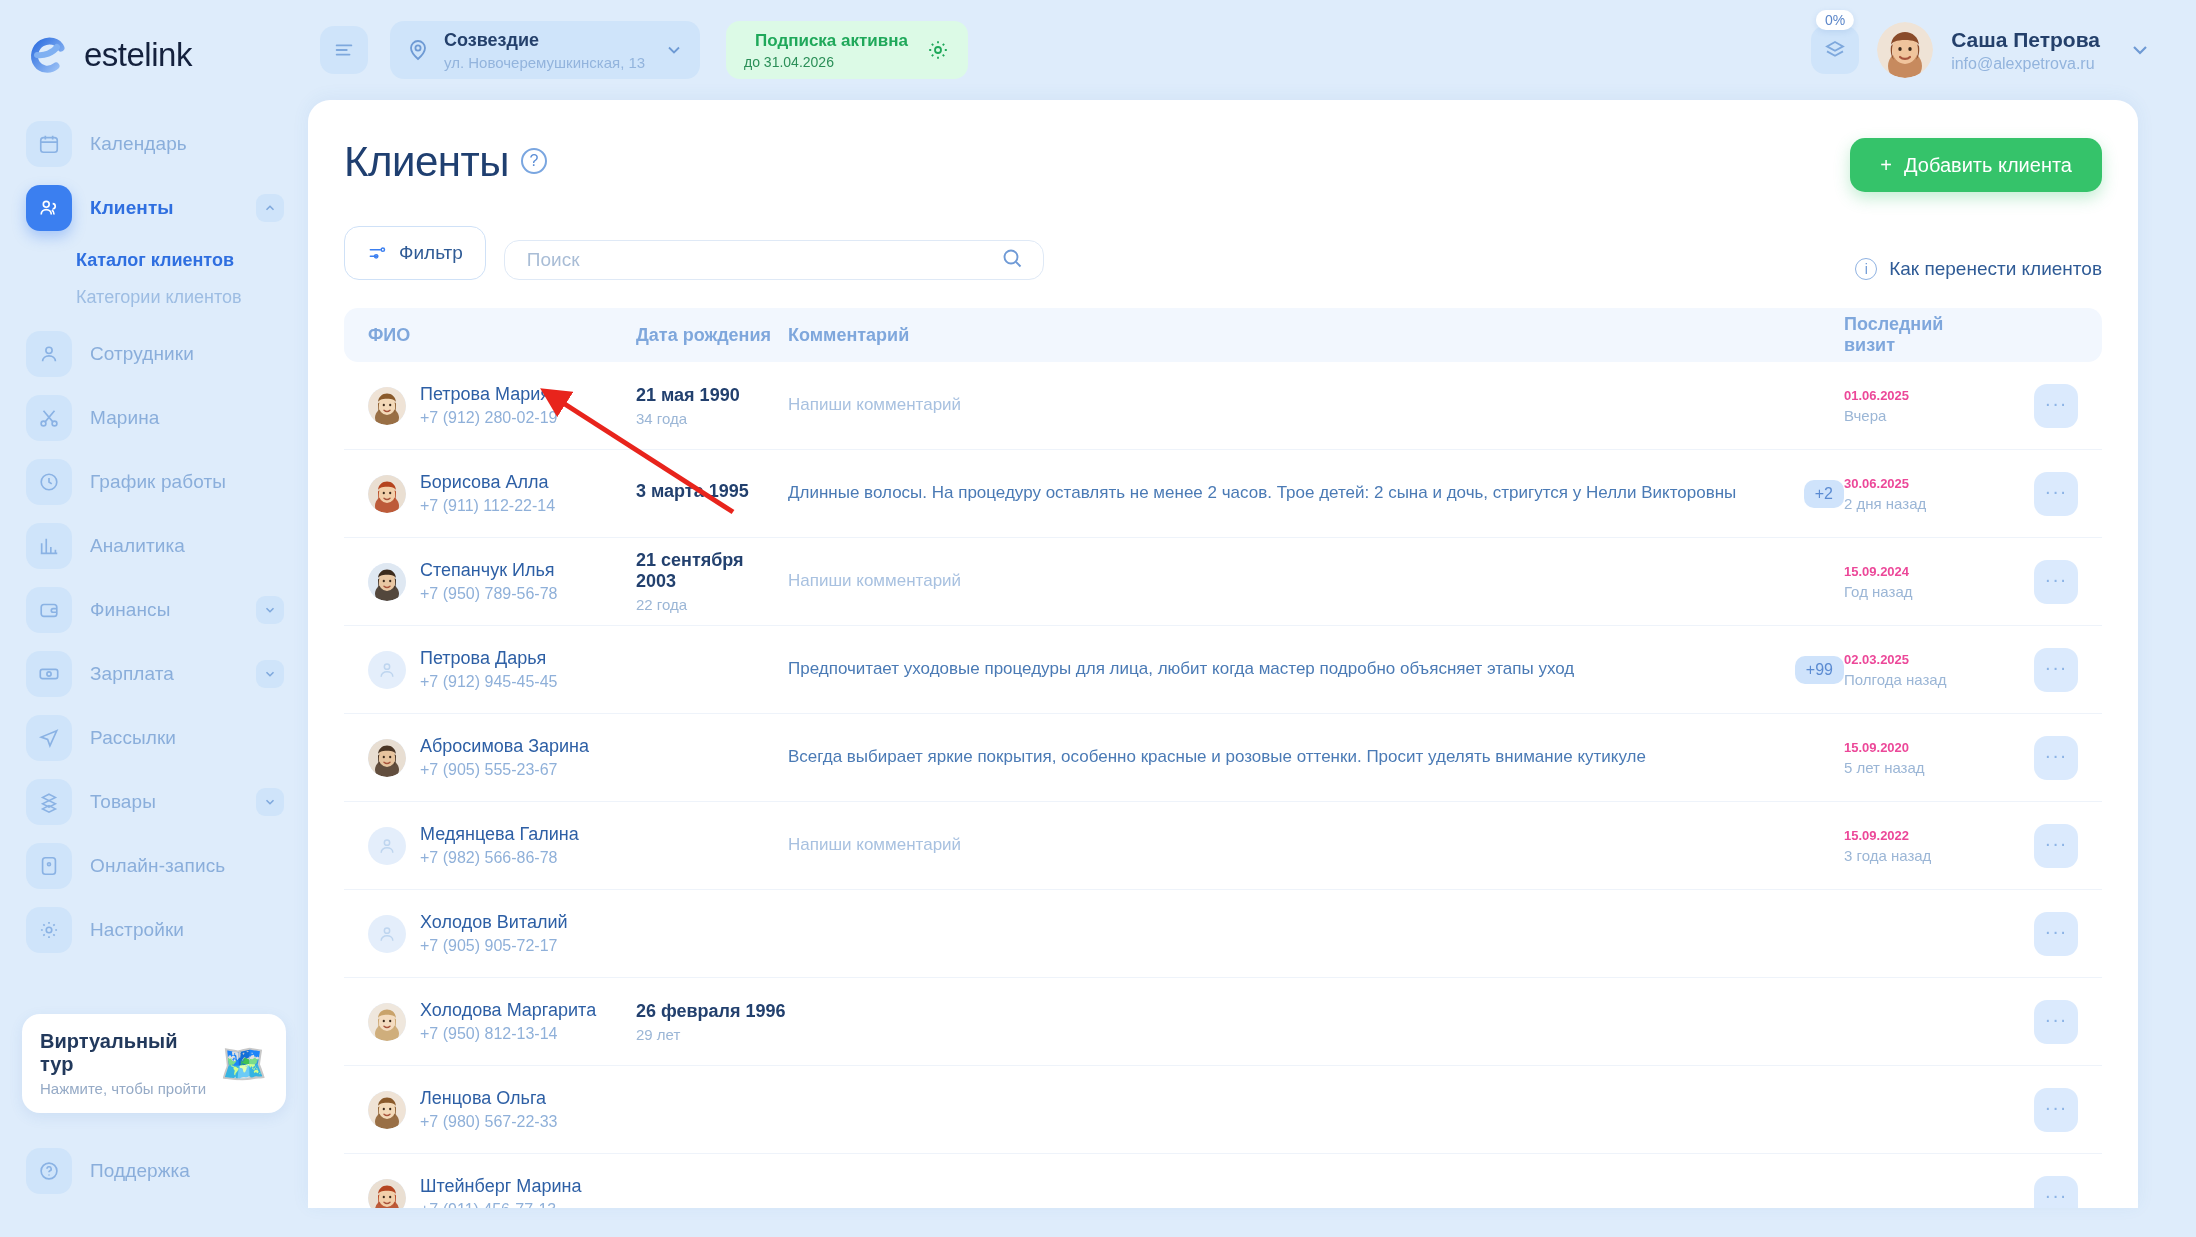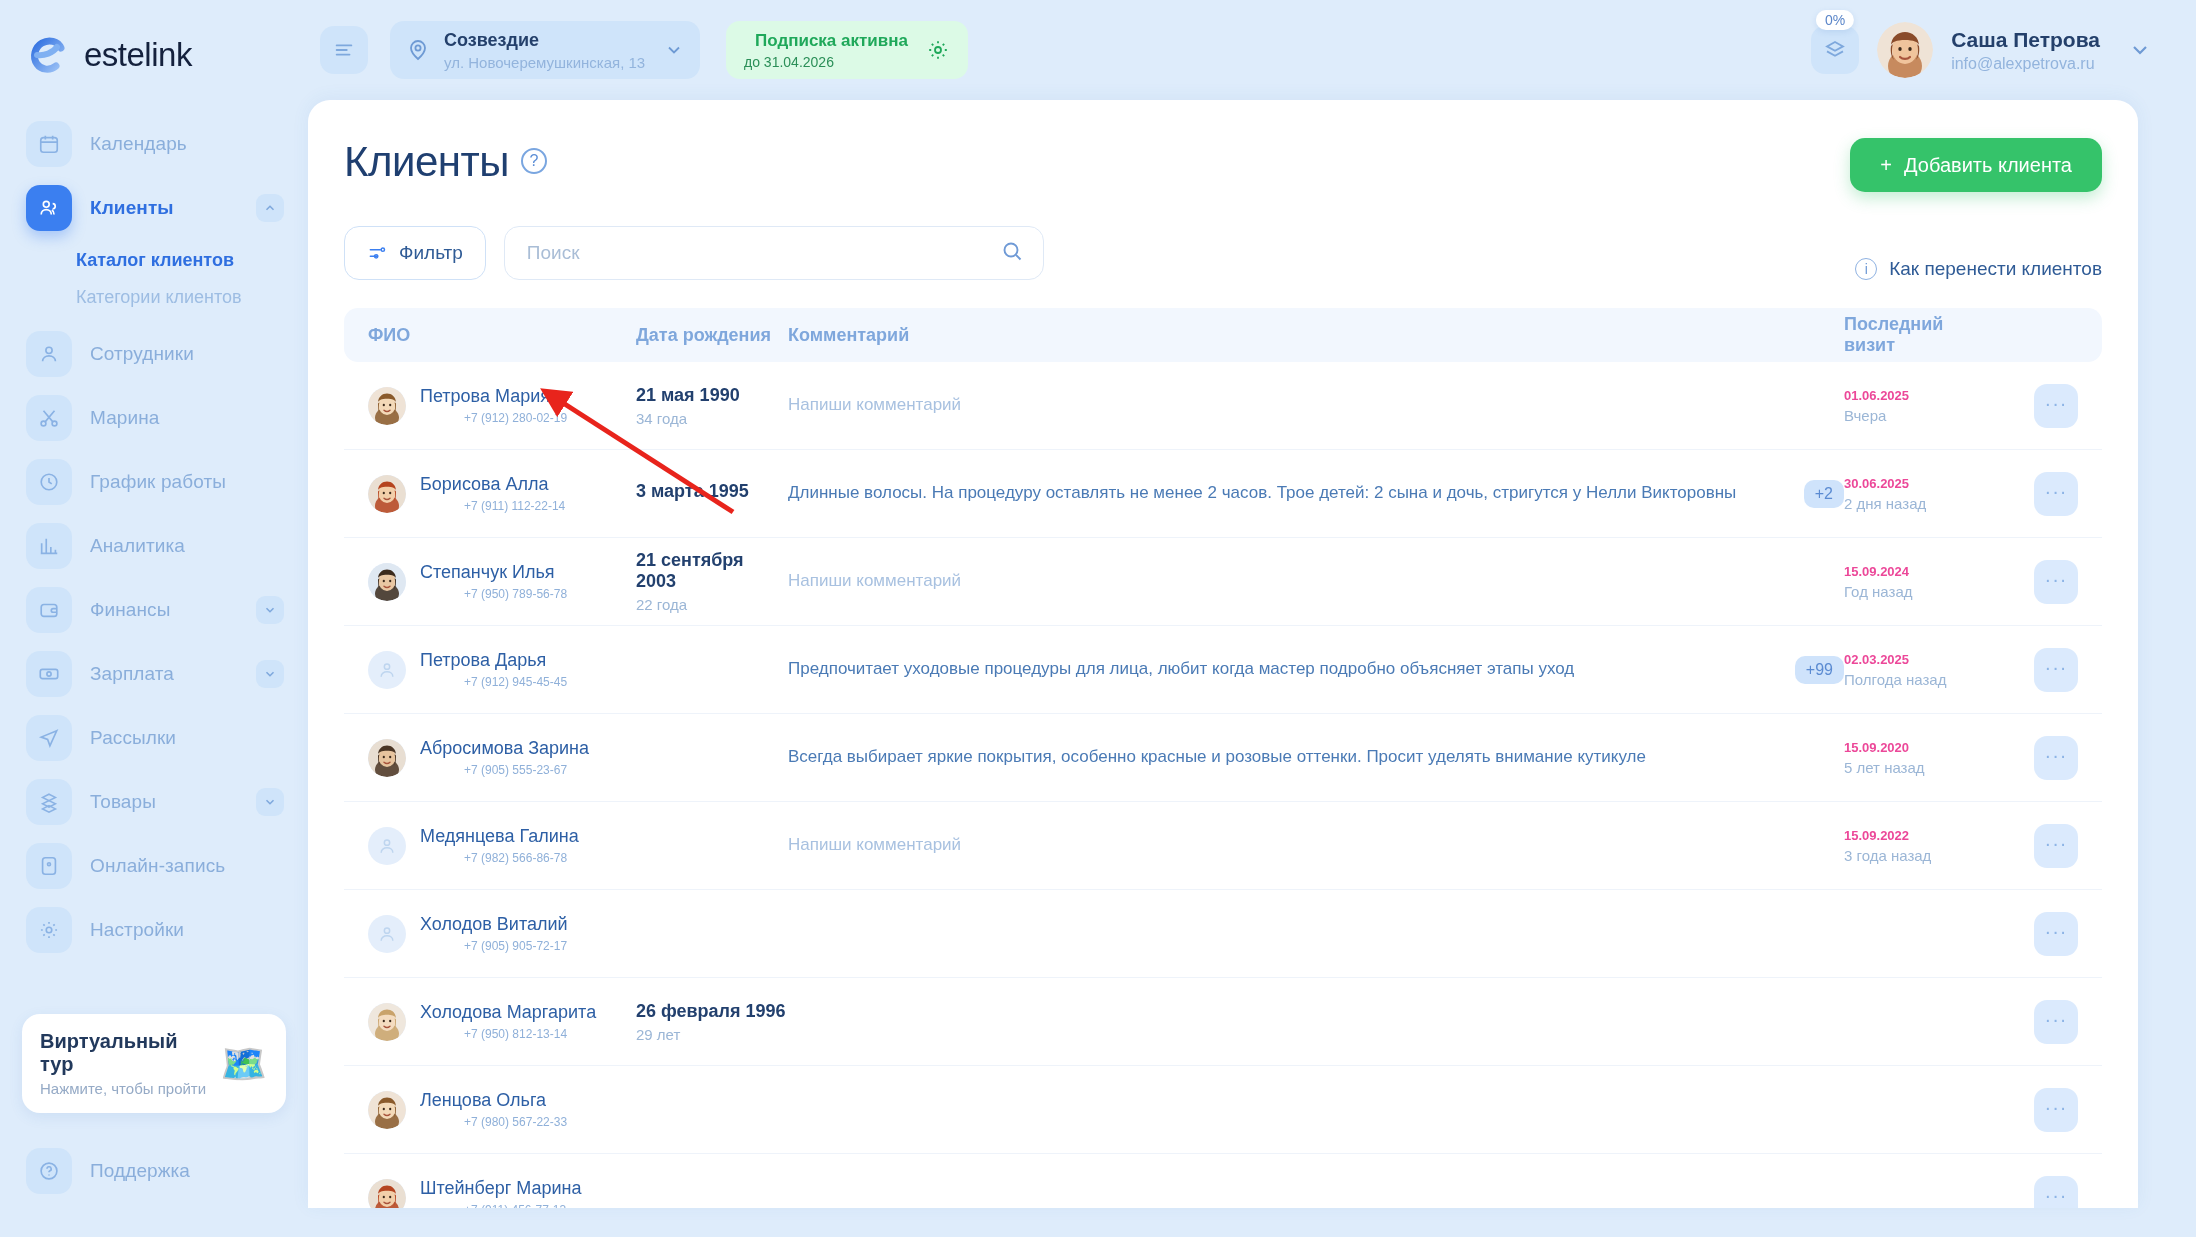--- a/index.html
+++ b/index.html
@@ -168,21 +168,21 @@
     display: flex; align-items: center; gap: 12px;
     height: 54px; padding: 0 22px; border-radius: 15px;
     border: 1.5px solid #cfe1f7; background: #fff;
     font-size: 19px; color: #2f5b96; cursor: pointer;
     font-family: inherit;
   }
   .search-box {
     position: relative; margin-left: 18px; width: 540px;
   }
   .search-box input {
-    width: 100%; height: 54px; border-radius: 15px;
+    width: 100%; height: 40px; border-radius: 15px;
     border: 1.5px solid #dfe9f6; background: #fff;
     padding: 0 54px 0 22px; font-size: 19px; color: #2f5b96;
     font-family: inherit; outline: none;
   }
   .search-box input::placeholder { color: #a9bdd6; }
   .search-ico {
     position: absolute; right: 20px; top: 50%;
     transform: translateY(-50%); color: #6f9ad6; cursor: pointer;
   }
   .howto {
@@ -217,21 +217,21 @@
     cursor: pointer;
   }
   .cell-name { display: flex; align-items: center; gap: 14px; }
   .avatar-sm {
     width: 38px; height: 38px; border-radius: 50%;
     flex: 0 0 38px; overflow: hidden; background: #e4eefb;
     display: flex; align-items: center; justify-content: center;
     color: #bed5ef;
   }
   .nm { font-size: 18px; color: #2d5fa5; }
-  .ph { font-size: 12px; color: #8fb0d9; margin-top: 4px; margin-left: 44px; }
+  .ph { font-size: 16px; color: #8fb0d9; margin-top: 4px; }
   .bd-main { font-size: 18px; color: #22406e; font-weight: 700; }
   .bd-sub  { font-size: 15px; color: #9bb6d6; margin-top: 4px; }
   .com {
     font-size: 17px; color: #4a7ab5; line-height: 1.45;
   }
   .com.placeholder { color: #a8c1e0; }
   .cnt-badge {
     background: #cfe3fb; color: #5b8bd2;
     border-radius: 10px; font-size: 16px;
     padding: 5px 11px;

